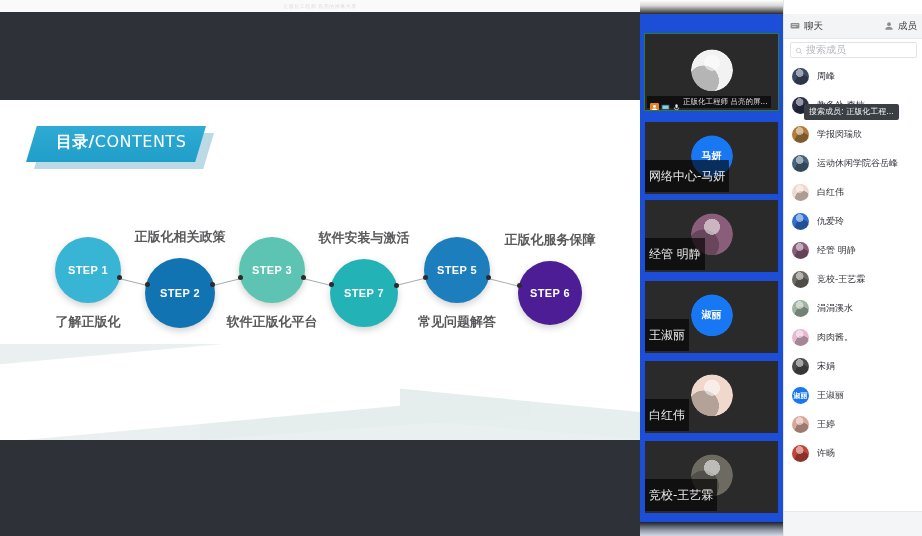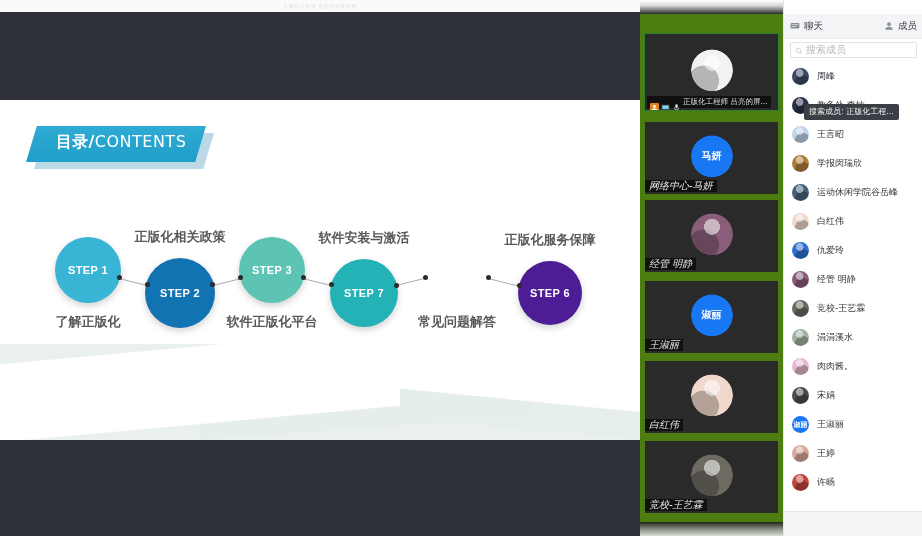--- a/index.html
+++ b/index.html
@@ -40,33 +40,33 @@
   .steps{position:absolute;left:0;top:108px;width:640px;height:150px;}
   .step-circle{position:absolute;border-radius:50%;display:flex;align-items:center;justify-content:center;
       color:#fff;font-weight:700;font-size:11px;letter-spacing:.4px;
       box-shadow:0 3px 7px rgba(0,0,0,.18);font-family:"Liberation Sans",sans-serif;}
   .step-label{position:absolute;font-size:13px;color:#58595b;font-weight:700;white-space:nowrap;
       font-family:"DejaVu Sans","Liberation Sans",sans-serif;}
   .connector{position:absolute;height:1px;background:#9aa0a6;transform-origin:left center;opacity:.85;}
   .node-dot{position:absolute;width:5px;height:5px;border-radius:50%;background:#2b2b2b;}
 
   
-  .video-strip{position:absolute;left:640px;top:0;width:143px;height:536px;background:#4d7c0f;overflow:hidden;}
+  .video-strip{position:absolute;left:640px;top:0;width:143px;height:536px;background:#1d4ed8;overflow:hidden;}
   .strip-top-fade{position:absolute;left:0;top:0;width:143px;height:14px;
       background:linear-gradient(180deg,#ffffff 0%,#d9d9d9 40%,#2a2a2a 100%);}
   .vtile{position:absolute;left:5px;width:133px;height:72px;background:#2a2a2a;overflow:hidden;}
   .vtile.active{outline:1px solid #2e7d32;}
   .vtile-avatar{position:absolute;left:50%;top:50%;transform:translate(-50%,-54%);
       width:42px;height:42px;border-radius:50%;overflow:hidden;display:flex;align-items:center;justify-content:center;}
   .vtile-initial{width:42px;height:42px;border-radius:50%;background:#1877f2;color:#fff;
       display:flex;align-items:center;justify-content:center;font-size:10px;font-weight:700;
       font-family:"DejaVu Sans","Liberation Sans",sans-serif;}
-  .vtile-name{position:absolute;left:0;bottom:2px;max-width:120px;padding:1px 4px;
-      background:rgba(0,0,0,.62);color:#e8e8e8;font-size:10px;line-height:10px;white-space:nowrap;
-      overflow:hidden;text-overflow:ellipsis;font-family:"DejaVu Sans","Liberation Sans",sans-serif;font-style:italic;}
+  .vtile-name{position:absolute;left:0;bottom:2px;max-width:120px;padding:11px 4px;
+      background:rgba(0,0,0,.62);color:#e8e8e8;font-size:12px;line-height:10px;white-space:nowrap;
+      overflow:hidden;text-overflow:ellipsis;font-family:"DejaVu Sans","Liberation Sans",sans-serif;}
   .vtile-badges{position:absolute;left:2px;bottom:2px;display:flex;align-items:center;gap:2px;
       background:rgba(0,0,0,.62);padding:1px 3px;}
   .badge-ico{width:9px;height:9px;display:inline-block;flex:0 0 auto;}
   .vtile-badges .vtile-name-inline{color:#dcdcdc;font-size:7.5px;line-height:10px;white-space:nowrap;
       max-width:88px;overflow:hidden;text-overflow:ellipsis;font-family:"DejaVu Sans","Liberation Sans",sans-serif;}
   .strip-bottom-fade{position:absolute;left:0;bottom:0;width:143px;height:14px;
       background:linear-gradient(0deg,#e9e9e9 0%,#9a9a9a 45%,#1b1b1b 100%);opacity:.9;}
 
   
   .rpanel{position:absolute;left:783px;top:0;width:139px;height:536px;background:#ffffff;overflow:hidden;
@@ -130,20 +130,23 @@
           </div>
           <div class="step-label" style="left: 134.5px; top: 20px;">正版化相关政策</div>
           <div class="step-circle" style="left: 239px; top: 29px; width: 66px; height: 66px; background: rgb(93, 196, 180);">
             <span>STEP 3</span>
           </div>
           <div class="step-label" style="left: 226.5px; top: 105px;">软件正版化平台</div>
           <div class="step-circle" style="left: 330px; top: 51px; width: 68px; height: 68px; background: rgb(35, 178, 181);">
             <span>STEP 7</span>
           </div>
           <div class="step-label" style="left: 318.5px; top: 21px;">软件安装与激活</div>
+          <div class="step-circle" style="left: 424px; top: 29px; width: 66px; height: 66px; background: rgb(28, 126, 188);">
+            <span>STEP 5</span>
+          </div>
           <div class="step-label" style="left: 418px; top: 105px;">常见问题解答</div>
           <div class="step-circle" style="left: 518px; top: 53px; width: 64px; height: 64px; background: #4c1d95;">
             <span>STEP 6</span>
           </div>
           <div class="step-label" style="left: 504.5px; top: 23px;">正版化服务保障</div>
           <div class="connector" style="left: 119.045px; top: 69.7611px; width: 28.8314px; transform: rotate(14.0362deg);"></div>
           <div class="node-dot" style="left: 116.545px; top: 67.2611px;"></div>
           <div class="node-dot" style="left: 144.515px; top: 74.2538px;"></div>
           <div class="connector" style="left: 212.985px; top: 76.7538px; width: 28.8314px; transform: rotate(-14.0362deg);"></div>
           <div class="node-dot" style="left: 210.485px; top: 74.2538px;"></div>
@@ -257,24 +260,20 @@
     <div class="mlist" id="member-list">
         <div class="mrow">
           <div class="mavatar" style="background: radial-gradient(circle at 45% 30%, rgba(255, 255, 255, 0.5) 0px, rgba(255, 255, 255, 0.5) 25%, rgba(0, 0, 0, 0) 26%), radial-gradient(circle at 60% 80%, rgba(0, 0, 0, 0.28) 0px, rgba(0, 0, 0, 0.28) 40%, rgba(0, 0, 0, 0) 41%) rgb(61, 74, 102);"></div>
           <div class="mname">周峰</div>
         </div>
         <div class="mrow">
           <div class="mavatar" style="background: radial-gradient(circle at 45% 30%, rgba(255, 255, 255, 0.5) 0px, rgba(255, 255, 255, 0.5) 25%, rgba(0, 0, 0, 0) 26%), radial-gradient(circle at 60% 80%, rgba(0, 0, 0, 0.28) 0px, rgba(0, 0, 0, 0.28) 40%, rgba(0, 0, 0, 0) 41%) rgb(43, 47, 74);"></div>
           <div class="mname">教务处 李楠</div>
         </div>
         <div class="mrow">
-          <div class="mavatar" style="background: radial-gradient(circle at 45% 30%, rgba(255, 255, 255, 0.5) 0px, rgba(255, 255, 255, 0.5) 25%, rgba(0, 0, 0, 0) 26%), radial-gradient(circle at 60% 80%, rgba(0, 0, 0, 0.28) 0px, rgba(0, 0, 0, 0.28) 40%, rgba(0, 0, 0, 0) 41%) rgb(188, 211, 232);"></div>
-          <div class="mname">王言昭</div>
-        </div>
-        <div class="mrow">
           <div class="mavatar" style="background: radial-gradient(circle at 45% 30%, rgba(255, 255, 255, 0.5) 0px, rgba(255, 255, 255, 0.5) 25%, rgba(0, 0, 0, 0) 26%), radial-gradient(circle at 60% 80%, rgba(0, 0, 0, 0.28) 0px, rgba(0, 0, 0, 0.28) 40%, rgba(0, 0, 0, 0) 41%) rgb(176, 124, 58);"></div>
           <div class="mname">学报闵瑞欣</div>
         </div>
         <div class="mrow">
           <div class="mavatar" style="background: radial-gradient(circle at 45% 30%, rgba(255, 255, 255, 0.5) 0px, rgba(255, 255, 255, 0.5) 25%, rgba(0, 0, 0, 0) 26%), radial-gradient(circle at 60% 80%, rgba(0, 0, 0, 0.28) 0px, rgba(0, 0, 0, 0.28) 40%, rgba(0, 0, 0, 0) 41%) rgb(70, 99, 125);"></div>
           <div class="mname">运动休闲学院谷岳峰</div>
         </div>
         <div class="mrow">
           <div class="mavatar" style="background: radial-gradient(circle at 45% 30%, rgba(255, 255, 255, 0.5) 0px, rgba(255, 255, 255, 0.5) 25%, rgba(0, 0, 0, 0) 26%), radial-gradient(circle at 60% 80%, rgba(0, 0, 0, 0.28) 0px, rgba(0, 0, 0, 0.28) 40%, rgba(0, 0, 0, 0) 41%) rgb(240, 216, 204);"></div>
           <div class="mname">白红伟</div>

